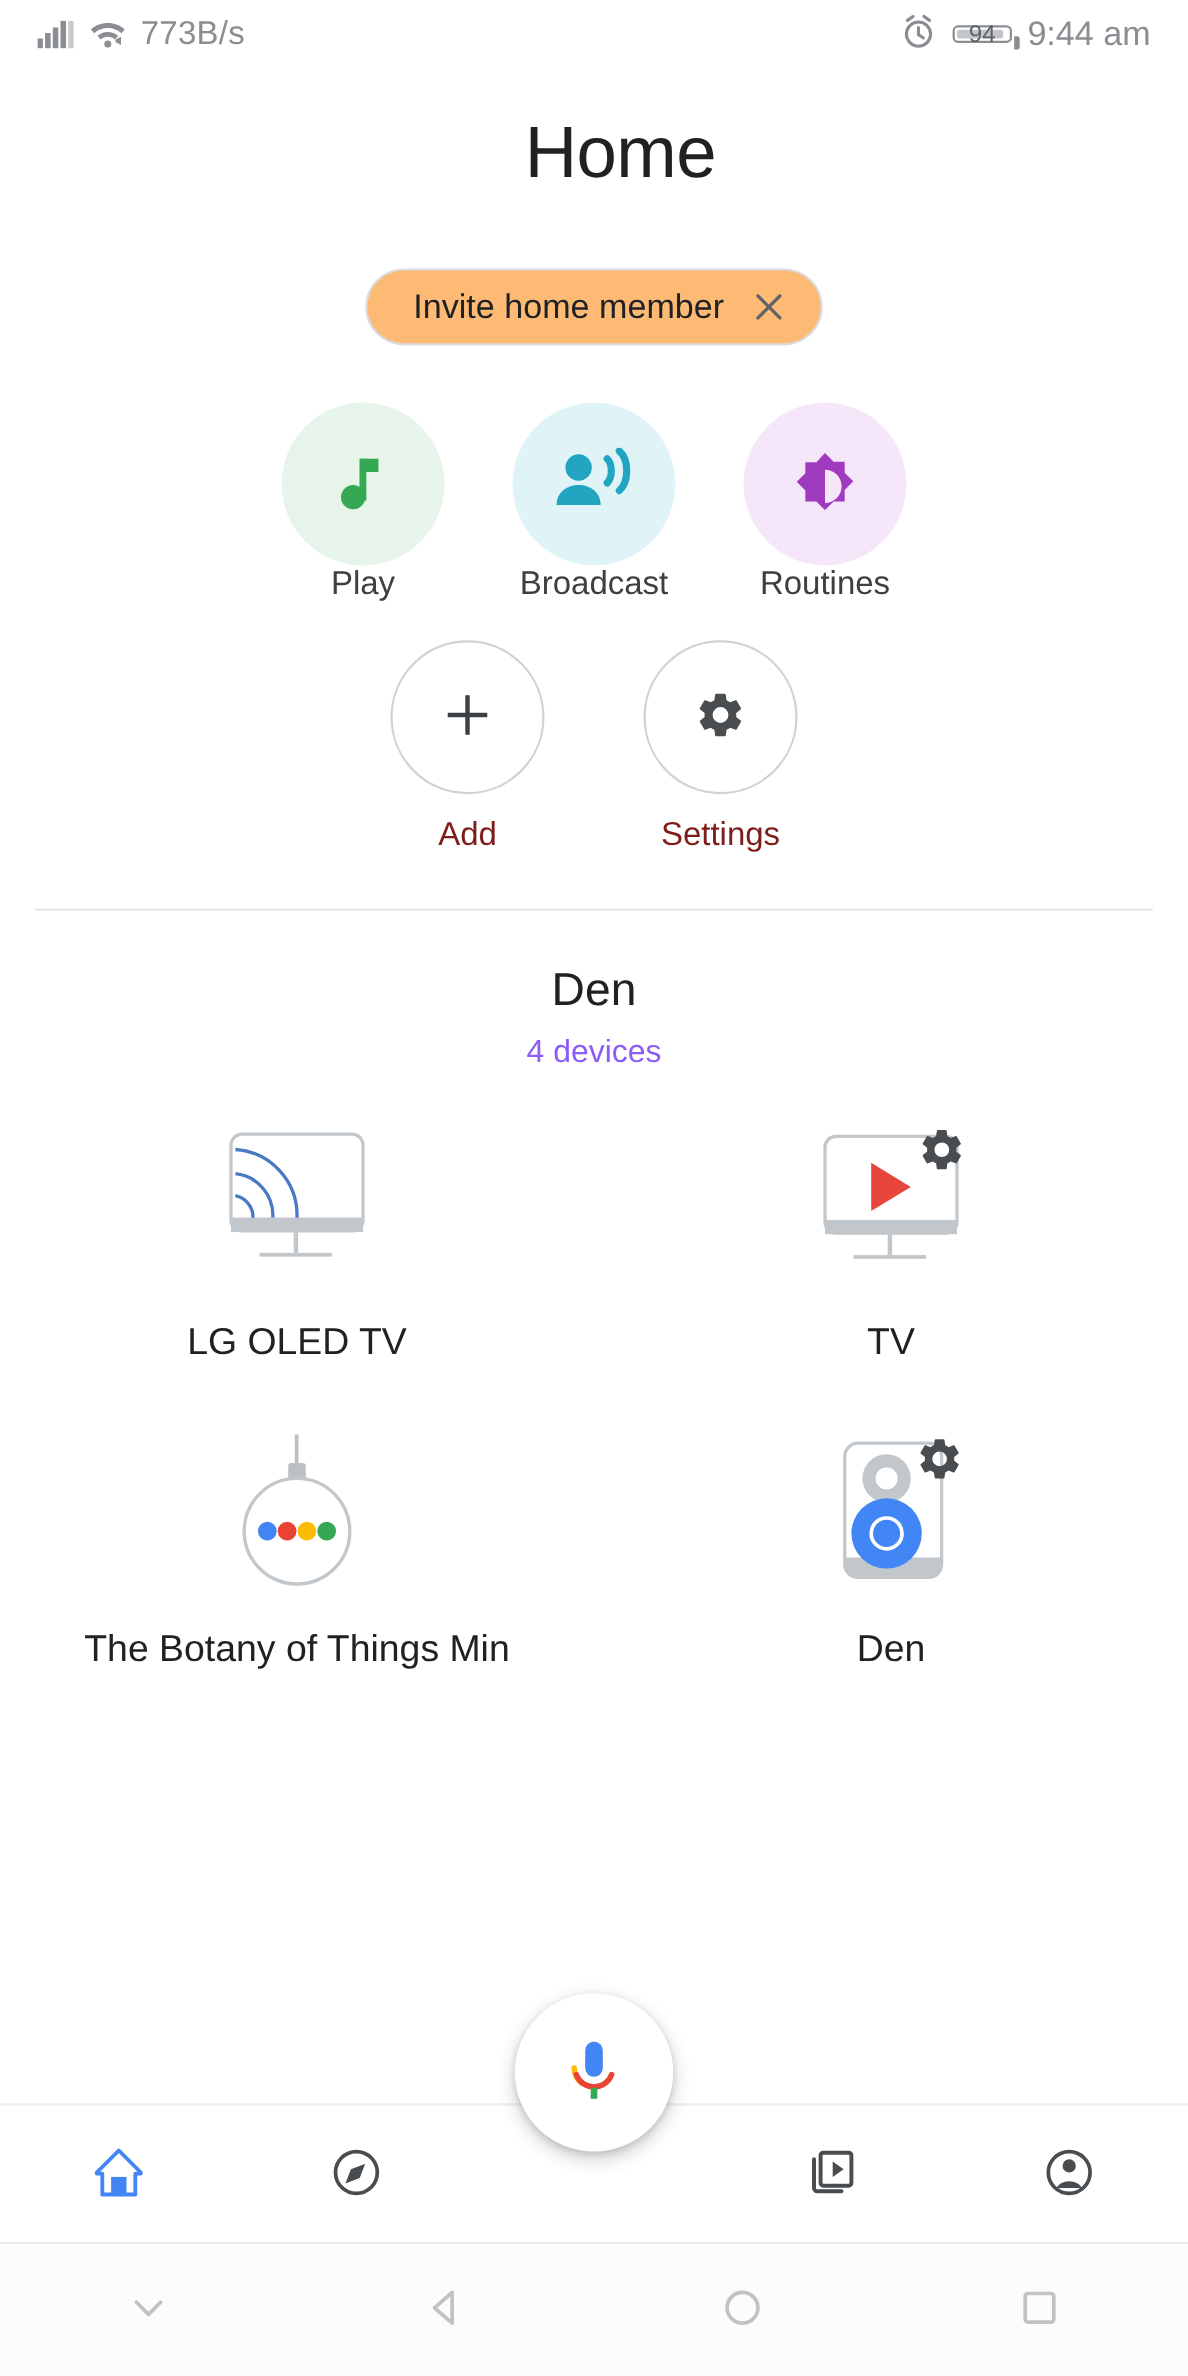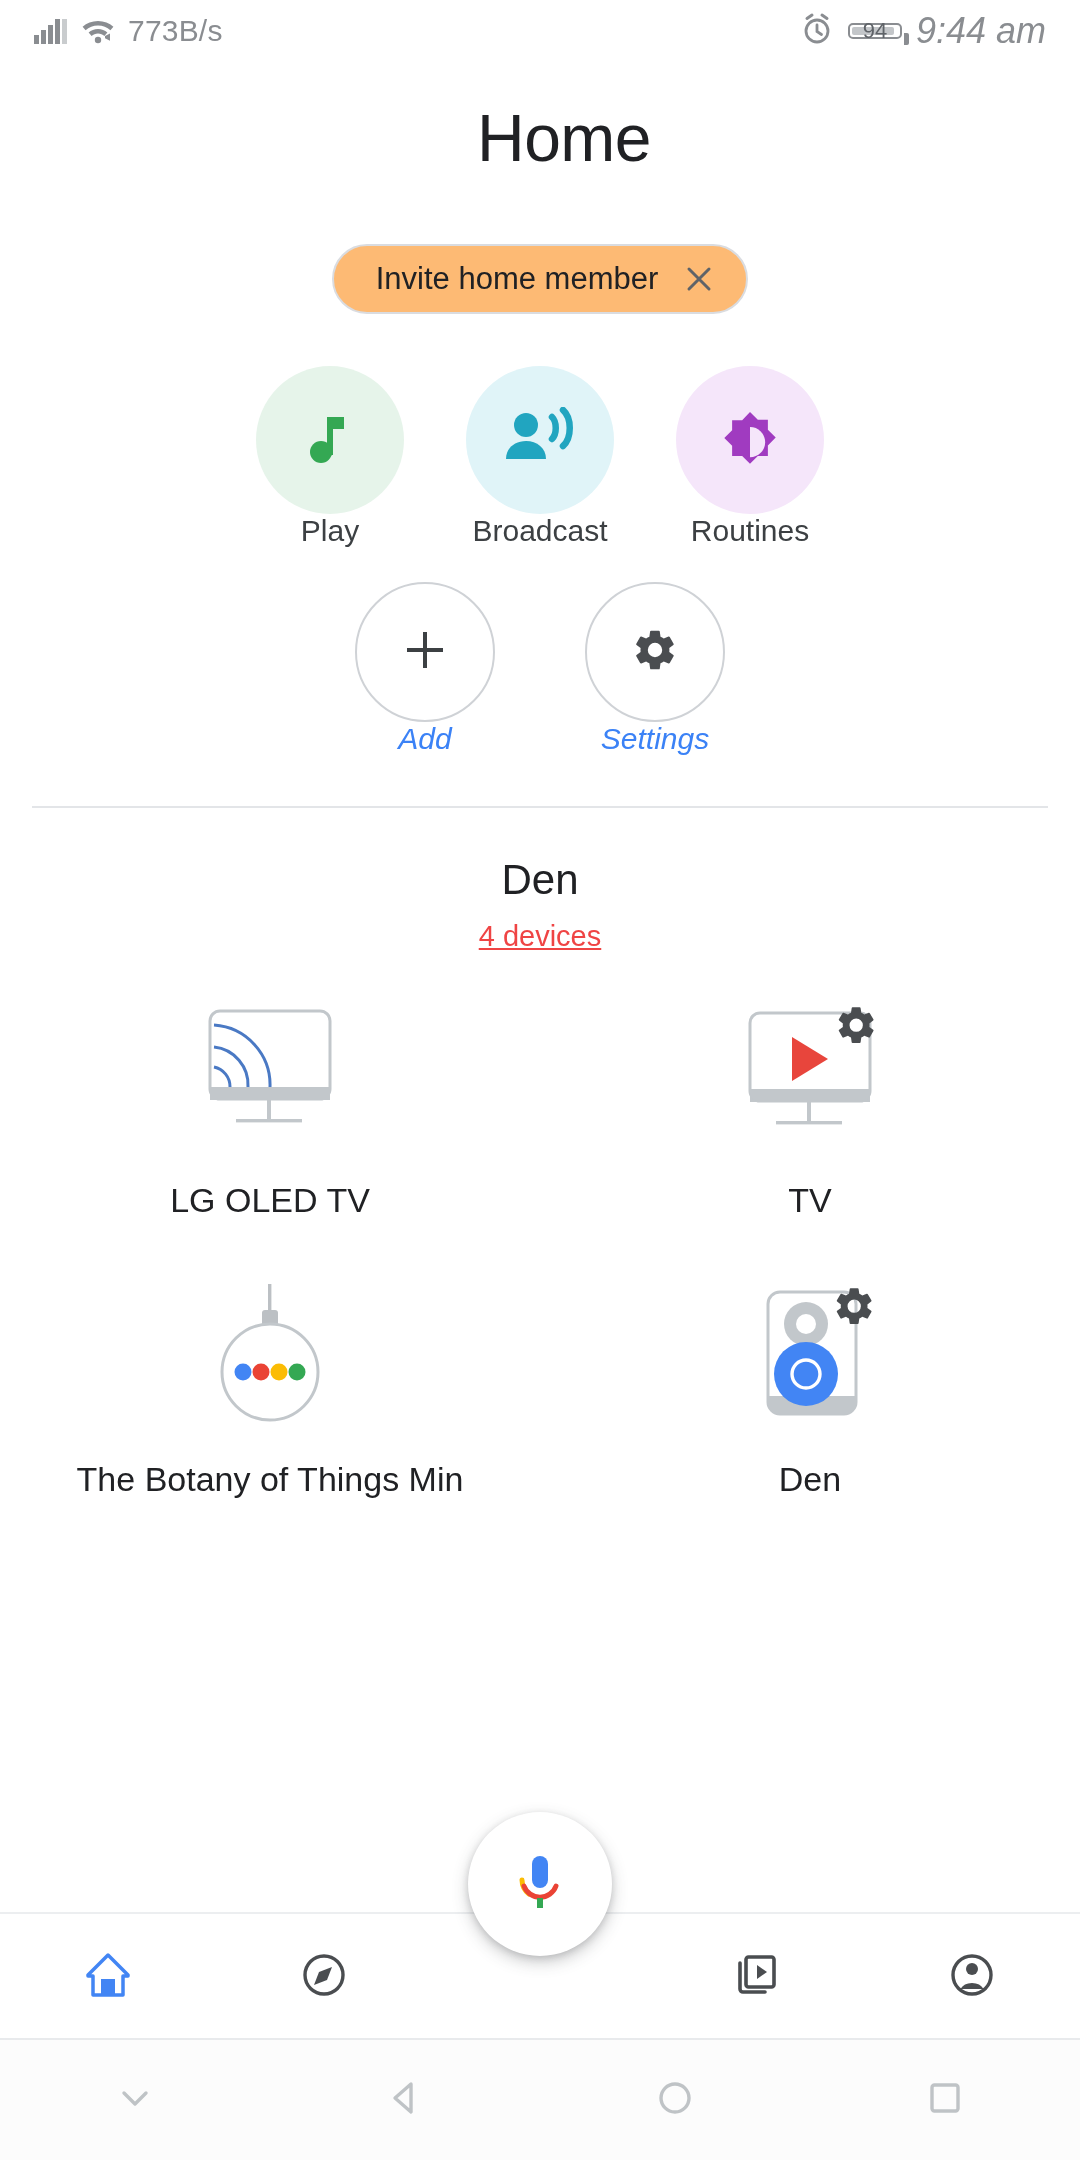--- a/index.html
+++ b/index.html
@@ -26,23 +26,22 @@
     box-sizing: border-box;
   }
   .sb-left { display: flex; align-items: center; gap: 12px; }
   .sb-right { display: flex; align-items: center; gap: 14px; margin-left: auto; }
   .sb-text {
     font-size: 30px;
     color: #8a8d91;
     letter-spacing: 0.2px;
   }
   .sb-time {
-    font-size: 36px;
+    font-size: 31px;
     color: #8a8d91;
-    font-style: italic;
   }
   .battery {
     width: 54px;
     height: 16px;
     border: 2.5px solid #8a8d91;
     border-radius: 5px;
     position: relative;
     display: flex;
     align-items: center;
     justify-content: center;
@@ -149,46 +148,45 @@
     width: 140px;
     height: 140px;
     border-radius: 50%;
     border: 2px solid #cfd2d6;
     display: flex;
     align-items: center;
     justify-content: center;
     box-sizing: border-box;
   }
   .action .alabel {
+    margin-top: 20px;
     font-size: 30px;
-    color: #3b82f6;
+    color: #7f1d1d;
     white-space: nowrap;
-    font-style: italic;
   }
 
   
   .divider {
     height: 2px;
     background: #e3e5e8;
     margin: 50px 32px 0 32px;
   }
 
   
   .room-name {
     text-align: center;
     font-size: 42px;
     color: #202124;
     margin-top: 48px;
   }
   .room-sub {
     text-align: center;
     font-size: 29px;
-    color: #ef4444;
+    color: #8b5cf6;
     margin-top: 16px;
-    text-decoration: underline;
   }
 
   .device-grid {
     margin-top: 48px;
     display: grid;
     grid-template-columns: 1fr 1fr;
     row-gap: 60px;
   }
   .device {
     display: flex;

